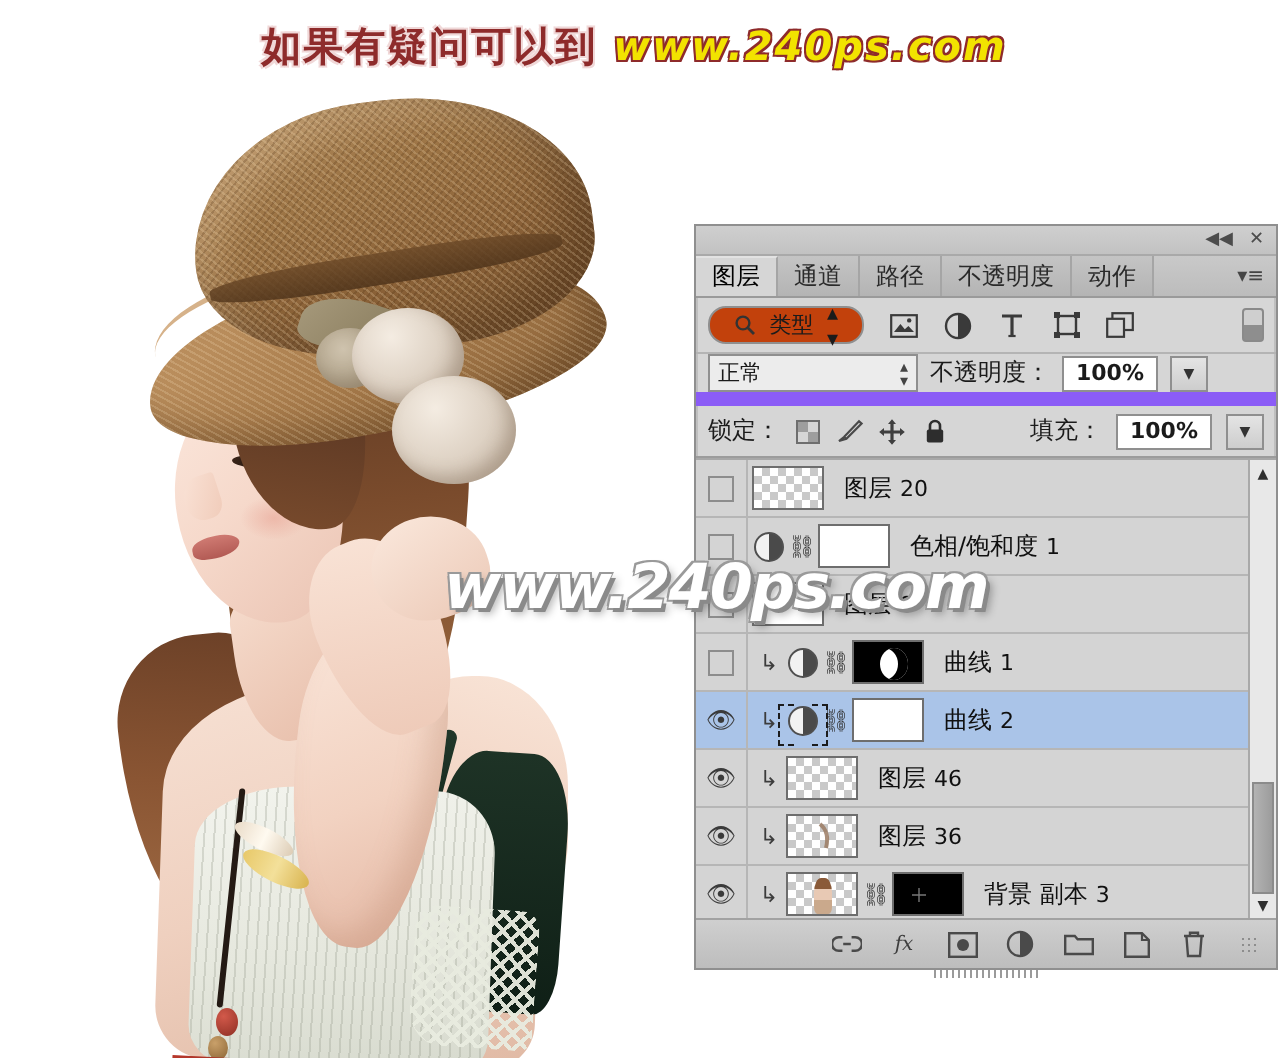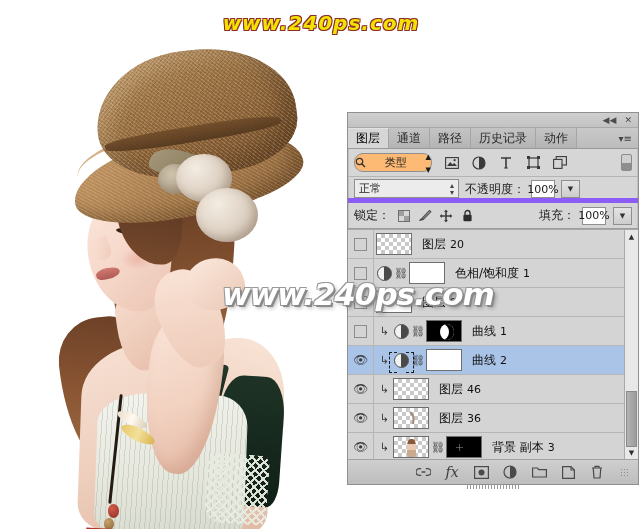--- a/index.html
+++ b/index.html
@@ -295,50 +295,50 @@
   .tab-menu {
     margin-left:auto; display:flex; align-items:center;
     padding: 0 6px; font-size:10px; color:#454545; cursor:pointer; gap:1px;
   }
   
   .filter-row {
     height: 28px; display:flex; align-items:center; gap:0;
     padding: 0 6px; border-bottom:1px solid #b4b4b4;
   }
   .filter-select {
-    width:78px; height:19px; background:#fdba74;
+    width:78px; height:19px; background:#c2410c;
     border:1px solid #8f8f8f; border-radius:9px;
-    display:flex; align-items:center; gap:4px; padding:0 0;
+    display:flex; align-items:center; gap:4px; padding:0 12px;
     font-size:11px; cursor:pointer;
   }
   .filter-select .lbl { flex:1; text-align:center; }
   .ficons { display:flex; align-items:center; gap:11px; margin-left:12px; }
   .ficon { width:16px; height:16px; display:flex; align-items:center; justify-content:center; cursor:pointer; color:#3a3a3a; }
   .fswitch {
     margin-left:auto; width:11px; height:17px;
     background: linear-gradient(180deg,#cfcfcf 0 50%, #8e8e8e 50% 100%);
     border:1px solid #8a8a8a; border-radius:2px; cursor:pointer;
   }
   
   .blend-row {
-    height: 26px; display:flex; align-items:flex-end; gap:6px;
-    padding: 0 6px; border-bottom:5px solid #8b5cf6;
+    height: 26px; display:flex; align-items:center; gap:6px;
+    padding: 0 6px; border-bottom:7px solid #8b5cf6;
   }
   .combo {
     height:19px; background:#ececec; border:1px solid #8f8f8f;
     display:flex; align-items:center; padding:0 4px;
     font-size:11px; cursor:pointer;
   }
   .combo.blend { width:105px; }
   .combo .cv { flex:1; }
   .combo .arrows { font-size:8px; color:#444; line-height:7px; text-align:center; }
   .lbl-txt { font-size:12px; color:#1b1b1b; white-space:nowrap; }
   .numbox {
-    width:24px; height:18px; background:#fff; border:1px solid #8f8f8f;
-    font-size:11px; display:flex; align-items:center; justify-content:center;
+    width:48px; height:18px; background:#fff; border:1px solid #8f8f8f;
+    font-size:11px; display:flex; align-items:center; justify-content:center;font-weight:bold;
   }
   .dropbtn {
     width:19px; height:18px; background:linear-gradient(180deg,#e4e4e4,#cdcdcd);
     border:1px solid #8f8f8f; display:flex; align-items:center; justify-content:center;
     font-size:7px; color:#333; cursor:pointer;
   }
   
   .lock-row {
     height: 26px; display:flex; align-items:center; gap:7px;
     padding: 0 6px; border-bottom:1px solid #9c9c9c;
@@ -437,20 +437,21 @@
     position:absolute; left:50%; transform:translateX(-50%); bottom:-5px;
     width:52px; height:4px;
     background-image: repeating-linear-gradient(90deg,#9a9a9a 0 1px, transparent 1px 3px);
   }
   svg { display:block; }
 </style>
 </head>
 <body>
 
 <div id="banner">
+  <span class="banner-seg banner-red">如果有疑问可以到</span>
   <span class="banner-seg banner-yellow">www.240ps.com</span>
 </div>
 
 <div id="photo-area">
   <div class="hair-back"></div>
   <div class="hair-side"></div>
   <div class="torso"></div>
   <div class="shoulder"></div>
   <div class="top-dark"></div>
   <div class="strap"></div>
@@ -496,21 +497,21 @@
     <div class="tab active">
         <span>图层</span>
       </div>
     <div class="tab">
         <span>通道</span>
       </div>
     <div class="tab">
         <span>路径</span>
       </div>
     <div class="tab">
-        <span>历史记录</span>
+        <span>不透明度</span>
       </div>
     <div class="tab">
         <span>动作</span>
       </div>
     <div class="tab-menu">
       <span>▾≡</span>
     </div>
   </div>
 
   <div class="filter-row">
@@ -728,21 +729,21 @@
     </div>
   </div>
 
   <div class="panel-bottom">
     <span class="bt-ico">
       <svg width="15" height="10" viewBox="0 0 15 10">
           <path d="M5.6 5 H9.4 M5.2 1.6 H3.4 a3.4 3.4 0 0 0 0 6.8 H5.2 M9.8 1.6 H11.6 a3.4 3.4 0 0 1 0 6.8 H9.8" fill="none" stroke="#4a4a4a" stroke-width="1.3"></path>
         </svg>
     </span>
     <span class="bt-ico">
-      <span style="font-family:'DejaVu Serif',serif;font-style:italic;font-size:14px;color:#3d3d3d">fx</span>
+      <span style="font-family:'DejaVu Serif',serif;font-style:italic;font-size:10px;color:#3d3d3d">fx</span>
     </span>
     <span class="bt-ico">
       <svg width="15" height="13" viewBox="0 0 15 13">
           <rect x="0.6" y="0.6" width="13.8" height="11.8" fill="none" stroke="#4a4a4a" stroke-width="1.2"></rect>
           <circle cx="7.5" cy="6.5" r="3" fill="#4a4a4a"></circle>
         </svg>
     </span>
     <span class="bt-ico">
       <svg width="14" height="14" viewBox="0 0 14 14">
           <circle cx="7" cy="7" r="6" fill="none" stroke="#4a4a4a" stroke-width="1.2"></circle>

